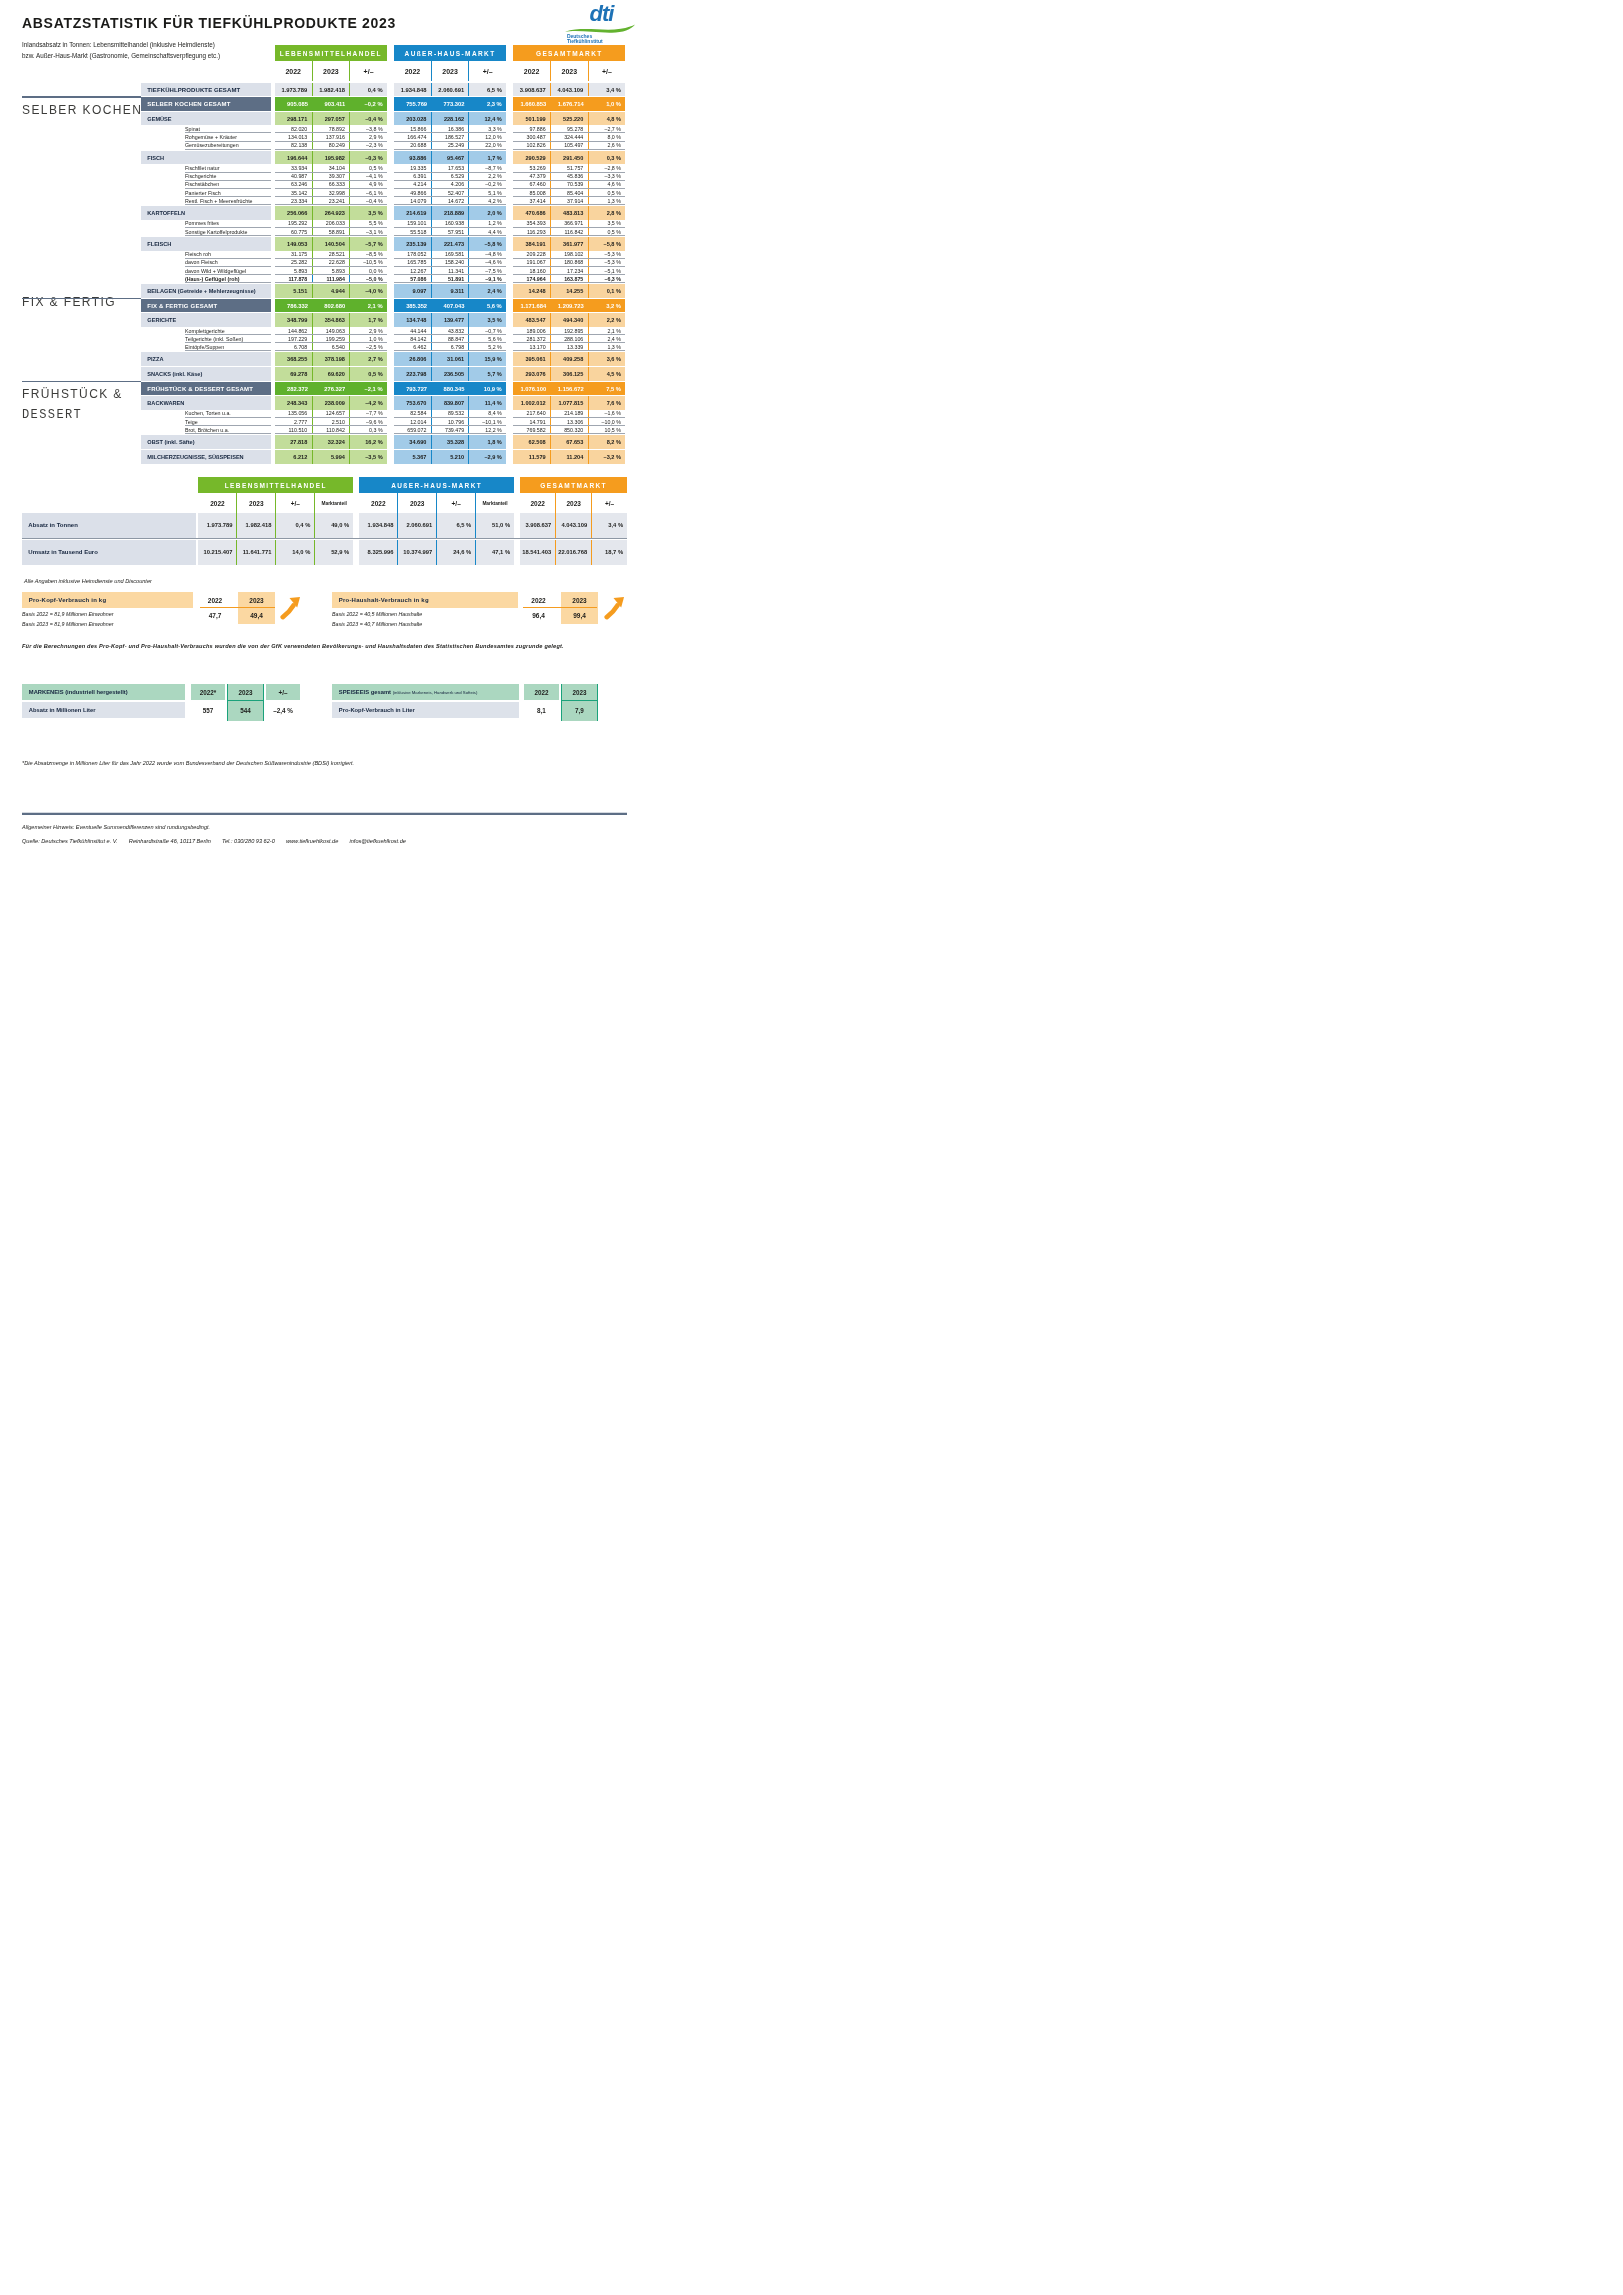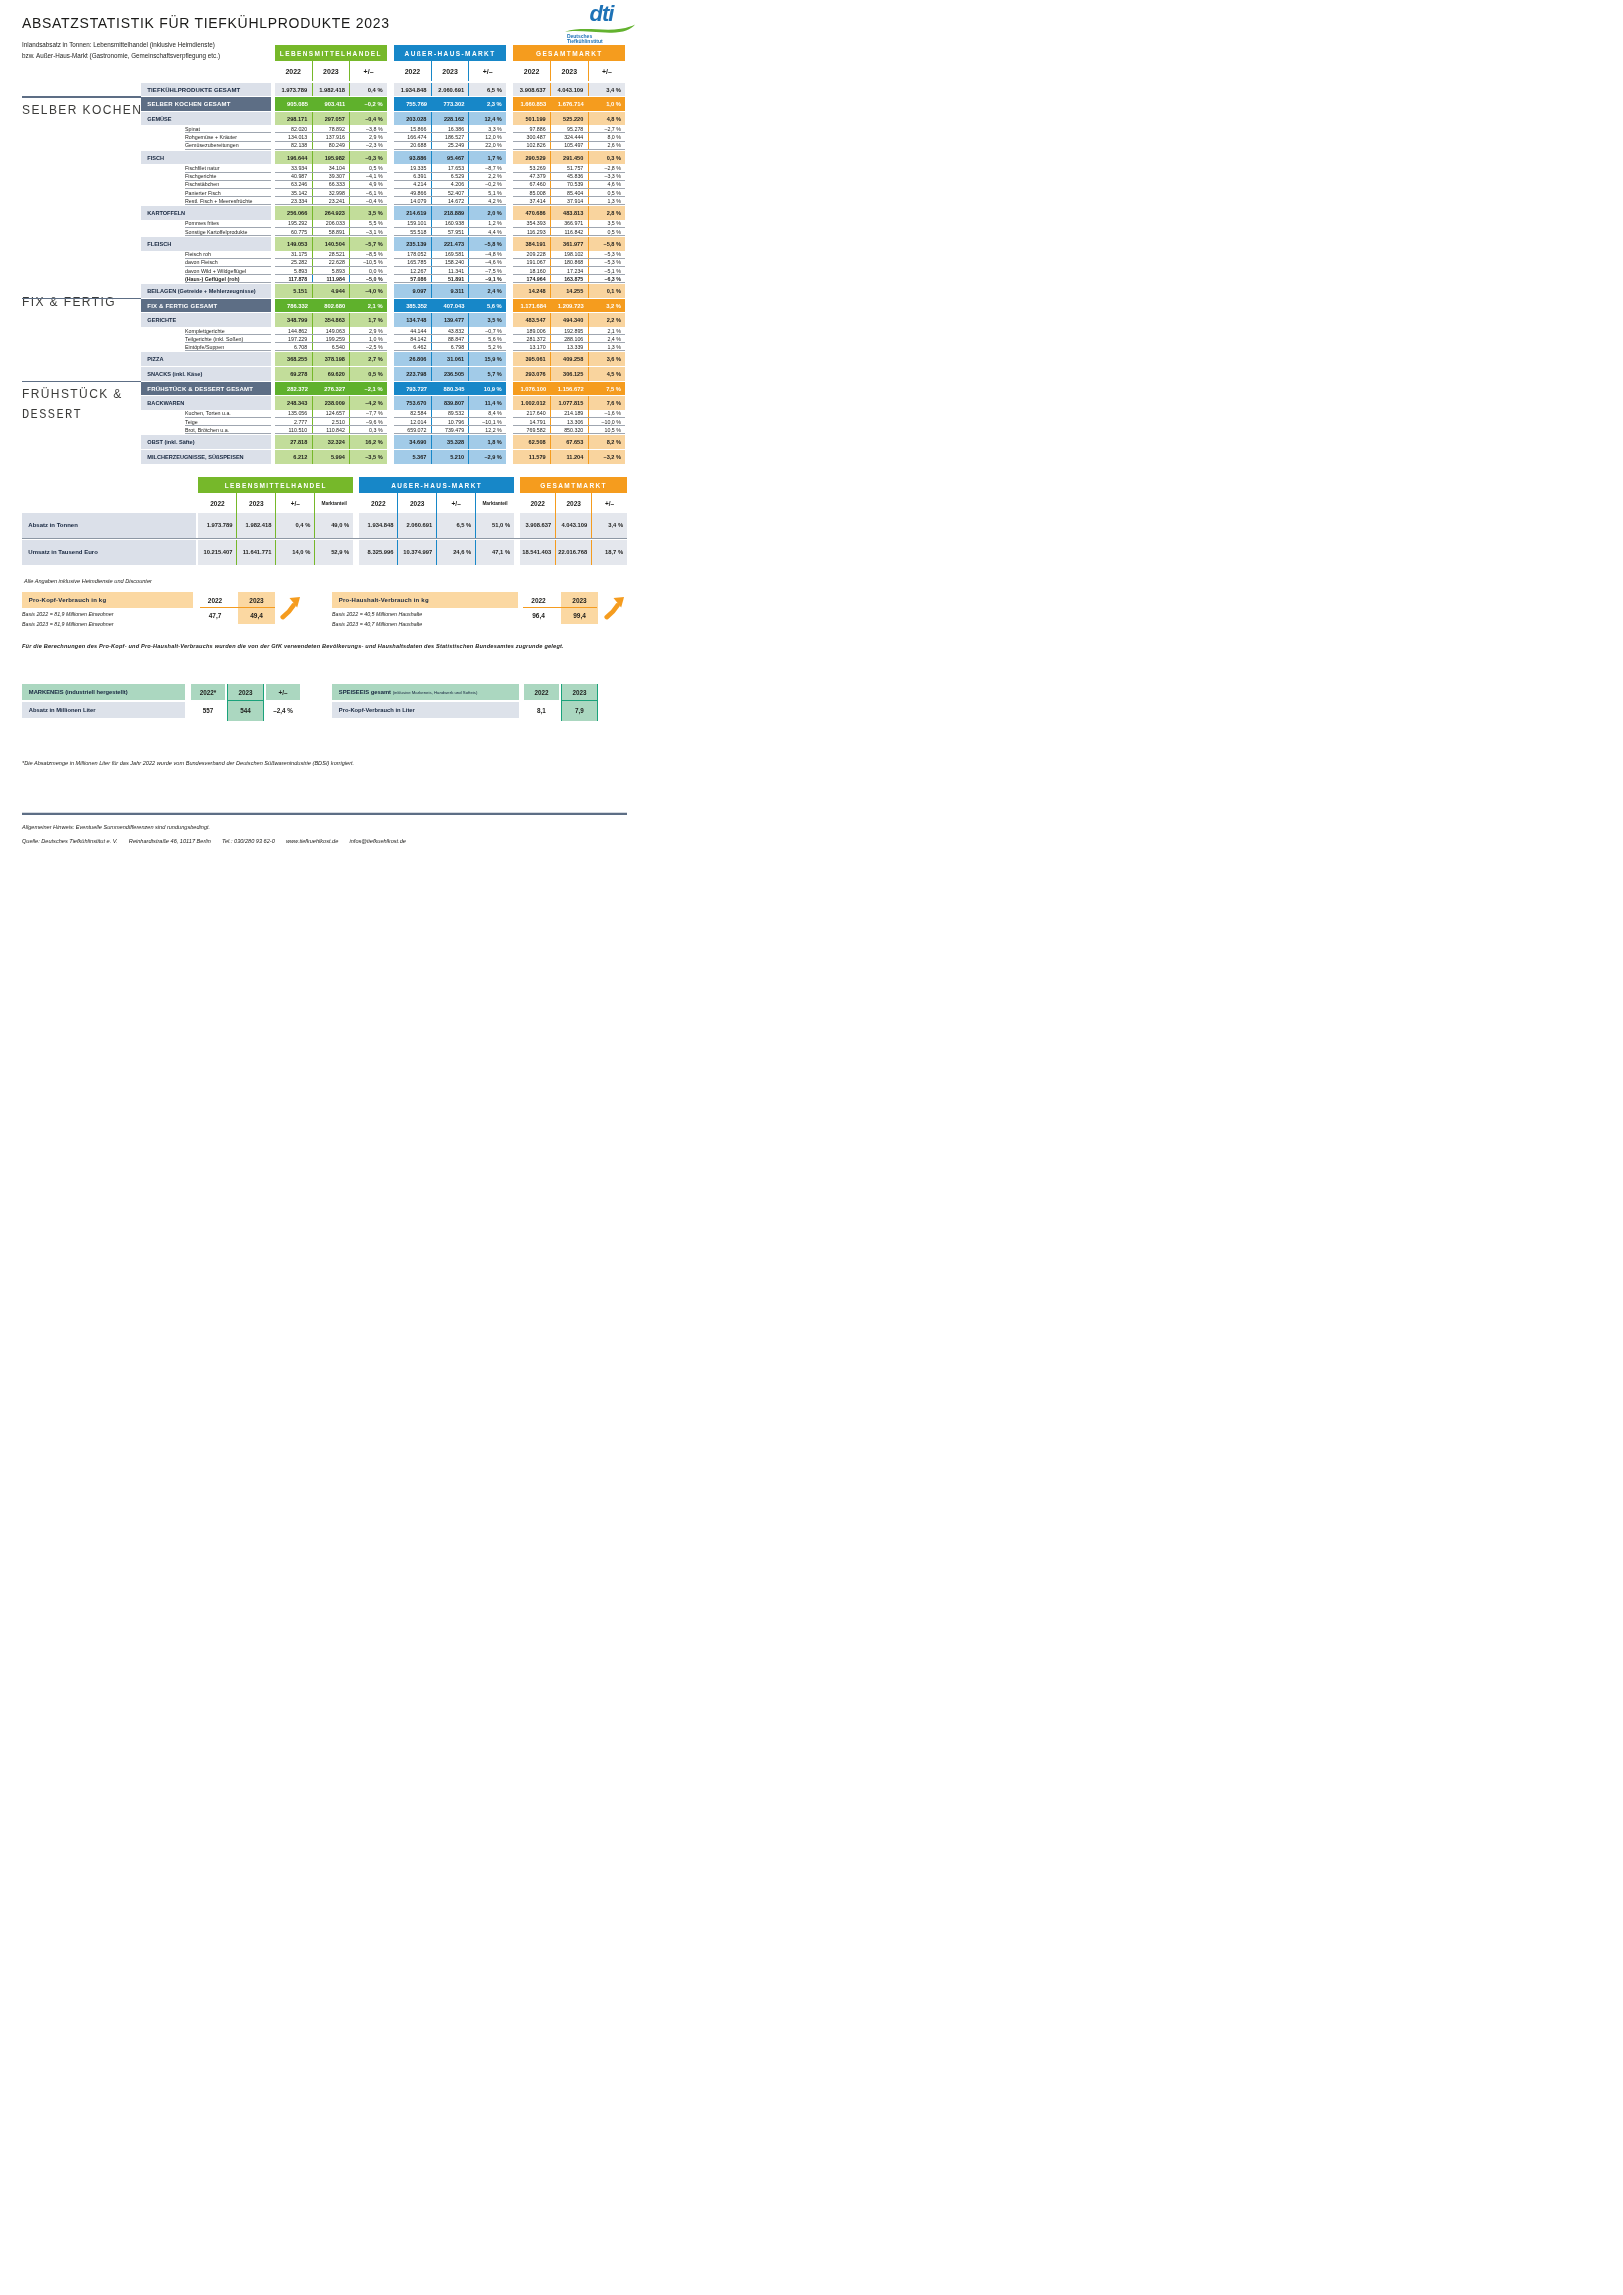--- a/index.html
+++ b/index.html
@@ -1,21 +1,21 @@
 <!DOCTYPE html>
 <html style="font-size:7.7px"><head>
 <meta charset="utf-8">
 <style>
   html,body{margin:0;padding:0;background:#fff;}
   .page{position:relative;width:650px;height:918px;background:#fff;overflow:hidden;
         font-family:"Liberation Sans",sans-serif;color:#1c1c1a;}
   .abs{position:absolute;}
 
   
-  #page-title{left:22px;top:14.5px;font-size:14px;font-weight:400;letter-spacing:0.7px;color:#1b1b19;white-space:nowrap;}
+  #page-title{left:22px;top:14.5px;font-size:14px;font-weight:700;letter-spacing:0.7px;color:#1b1b19;white-space:nowrap;}
   #subtitle{left:22px;top:39px;font-size:6.3px;line-height:11px;}
 
   #logo{left:564px;top:3.9px;width:75px;}
   .logo-dti{font-size:22px;font-weight:700;font-style:italic;color:#1d72b6;line-height:20px;letter-spacing:-1px;text-align:center;}
   .logo-name{font-size:5px;font-weight:700;color:#1d72b6;line-height:5.8px;margin-left:2.9px;margin-top:-1.9px;}
 
   
   #main-table{left:141px;top:45px;width:486px;}
   .trow{display:flex;position:relative;align-items:stretch;}
   .lbl{width:130px;display:flex;align-items:center;box-sizing:border-box;}

